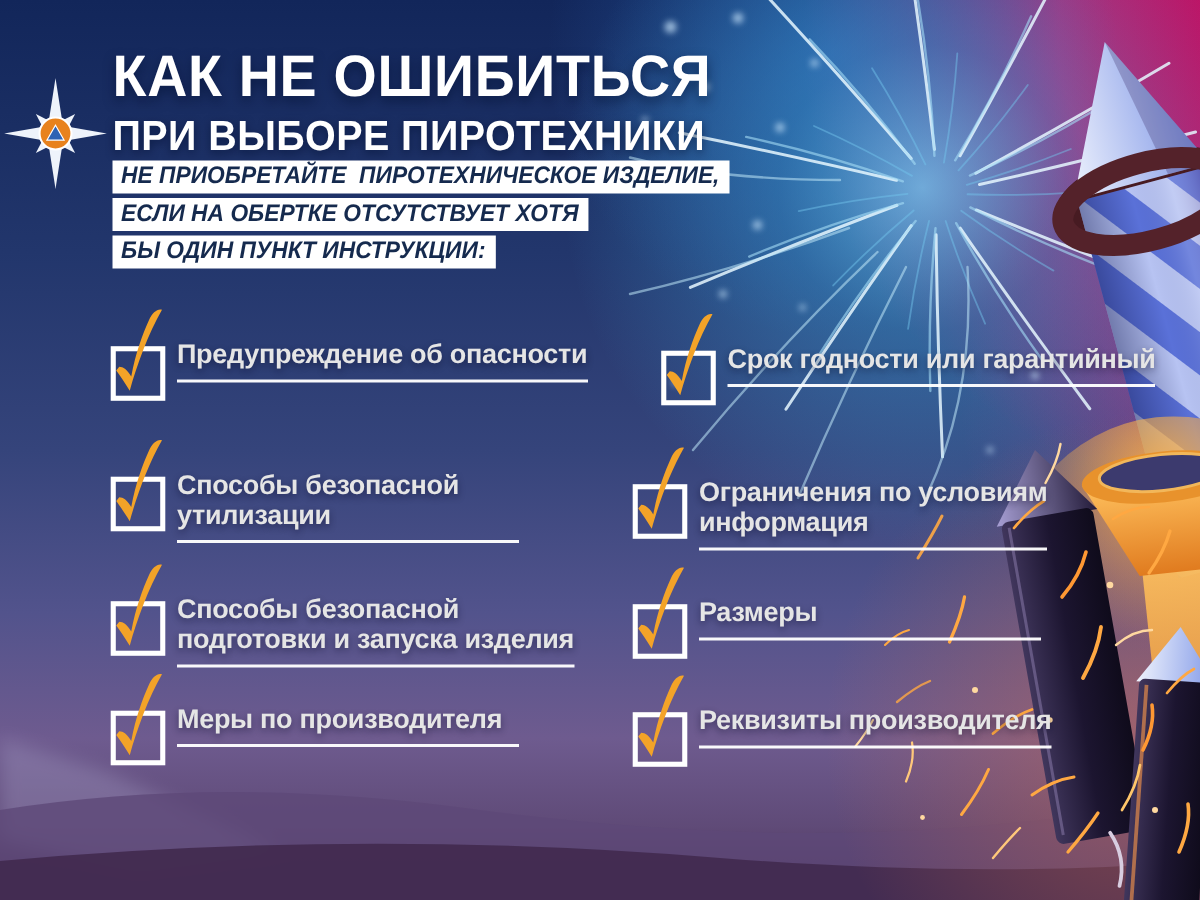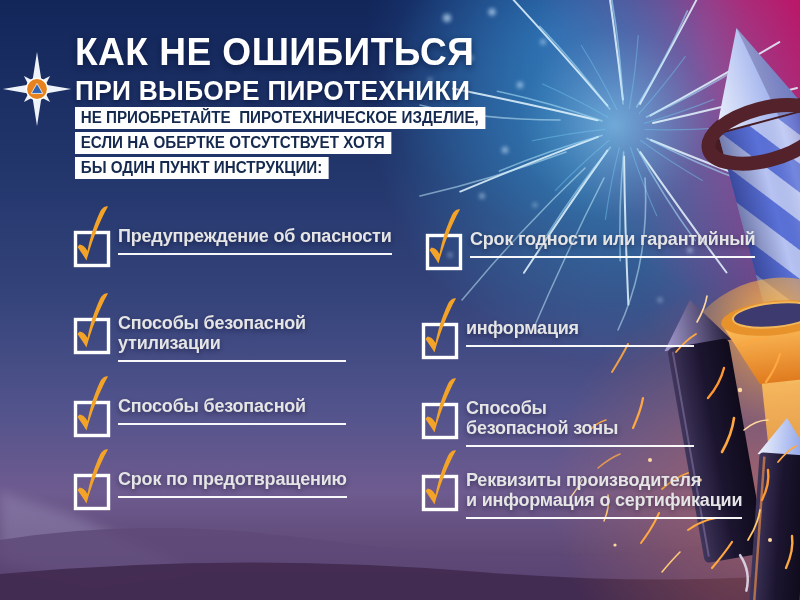--- a/index.html
+++ b/index.html
@@ -19,21 +19,21 @@
     white-space:nowrap; text-shadow:0 3px 8px rgba(0,15,45,.55);
   }
   .title2 {
     position:absolute; left:75px; top:75px;
     font-weight:800; font-size:28px; line-height:31px; color:#fff;
     letter-spacing:.3px; transform:scaleX(.94); transform-origin:left top;
     white-space:nowrap; text-shadow:0 2px 6px rgba(0,15,45,.55);
   }
   .warning {
     position:absolute; left:75px; top:107px;
-    display:flex; flex-direction:column; align-items:flex-start; gap:3px;
+    display:flex; flex-direction:column; align-items:flex-start; gap:3px;font-style:italic;
   }
   .warn-line {
     background:#ffffff; color:#152a4e;
     font-weight:700; font-size:16px; line-height:19px;
     padding:1px 7px 2px 6px; white-space:pre;
     transform:scaleX(.95); transform-origin:left top;
   }
 
   
   .check-item { position:absolute; display:flex; align-items:flex-start; }
@@ -317,74 +317,74 @@
       </div>
     </div>
 
     <div class="check-item" style="left:70px; top:396px;">
       <svg class="cb" viewBox="0 0 46 66">
         <rect class="cb-box" x="5.5" y="30.5" width="33" height="33"></rect>
         <path class="cb-check" d="M7.5,45 C10,48.5 13.5,53.5 16.5,58.5 C21,42 29,20 38,4.5 C35,3.5 31.5,6.5 29.5,11 C25,21 20.5,33 17.5,49 C15,44.5 12,42.5 9.5,42.5 Z"></path>
       </svg>
       <div class="item-text">
         <div class="l1">Способы безопасной</div>
+        <div class="l2">подготовки и запуска изделия</div>
       </div>
     </div>
 
     <div class="check-item" style="left:70px; top:469px;">
       <svg class="cb" viewBox="0 0 46 66">
         <rect class="cb-box" x="5.5" y="30.5" width="33" height="33"></rect>
         <path class="cb-check" d="M7.5,45 C10,48.5 13.5,53.5 16.5,58.5 C21,42 29,20 38,4.5 C35,3.5 31.5,6.5 29.5,11 C25,21 20.5,33 17.5,49 C15,44.5 12,42.5 9.5,42.5 Z"></path>
       </svg>
       <div class="item-text">
-        <div class="l1">Срок по предотвращению</div>
+        <div class="l1">Меры по производителя</div>
       </div>
     </div>
 
   </div>
 
   <div>
 
-    <div class="check-item" style="left:422px; top:229px;">
+    <div class="check-item" style="left:437px; top:229px;">
       <svg class="cb" viewBox="0 0 46 66">
         <rect class="cb-box" x="5.5" y="30.5" width="33" height="33"></rect>
         <path class="cb-check" d="M7.5,45 C10,48.5 13.5,53.5 16.5,58.5 C21,42 29,20 38,4.5 C35,3.5 31.5,6.5 29.5,11 C25,21 20.5,33 17.5,49 C15,44.5 12,42.5 9.5,42.5 Z"></path>
       </svg>
       <div class="item-text">
         <div class="l1">Срок годности или гарантийный</div>
       </div>
     </div>
 
     <div class="check-item" style="left:418px; top:318px;">
       <svg class="cb" viewBox="0 0 46 66">
         <rect class="cb-box" x="5.5" y="30.5" width="33" height="33"></rect>
         <path class="cb-check" d="M7.5,45 C10,48.5 13.5,53.5 16.5,58.5 C21,42 29,20 38,4.5 C35,3.5 31.5,6.5 29.5,11 C25,21 20.5,33 17.5,49 C15,44.5 12,42.5 9.5,42.5 Z"></path>
       </svg>
       <div class="item-text">
+        <div class="l1">Ограничения по условиям</div>
         <div class="l2">информация</div>
       </div>
     </div>
 
     <div class="check-item" style="left:418px; top:398px;">
       <svg class="cb" viewBox="0 0 46 66">
         <rect class="cb-box" x="5.5" y="30.5" width="33" height="33"></rect>
         <path class="cb-check" d="M7.5,45 C10,48.5 13.5,53.5 16.5,58.5 C21,42 29,20 38,4.5 C35,3.5 31.5,6.5 29.5,11 C25,21 20.5,33 17.5,49 C15,44.5 12,42.5 9.5,42.5 Z"></path>
       </svg>
       <div class="item-text">
-        <div class="l1">Способы</div>
-        <div class="l2">безопасной зоны</div>
+        <div class="l1">Размеры</div>
       </div>
     </div>
 
     <div class="check-item" style="left:418px; top:470px;justify-content:flex-end;">
       <svg class="cb" viewBox="0 0 46 66">
         <rect class="cb-box" x="5.5" y="30.5" width="33" height="33"></rect>
         <path class="cb-check" d="M7.5,45 C10,48.5 13.5,53.5 16.5,58.5 C21,42 29,20 38,4.5 C35,3.5 31.5,6.5 29.5,11 C25,21 20.5,33 17.5,49 C15,44.5 12,42.5 9.5,42.5 Z"></path>
       </svg>
       <div class="item-text">
         <div class="l1">Реквизиты производителя</div>
-        <div class="l2">и информация о сертификации</div>
       </div>
     </div>
 
   </div>
 
 </div>
 
 </body></html>

